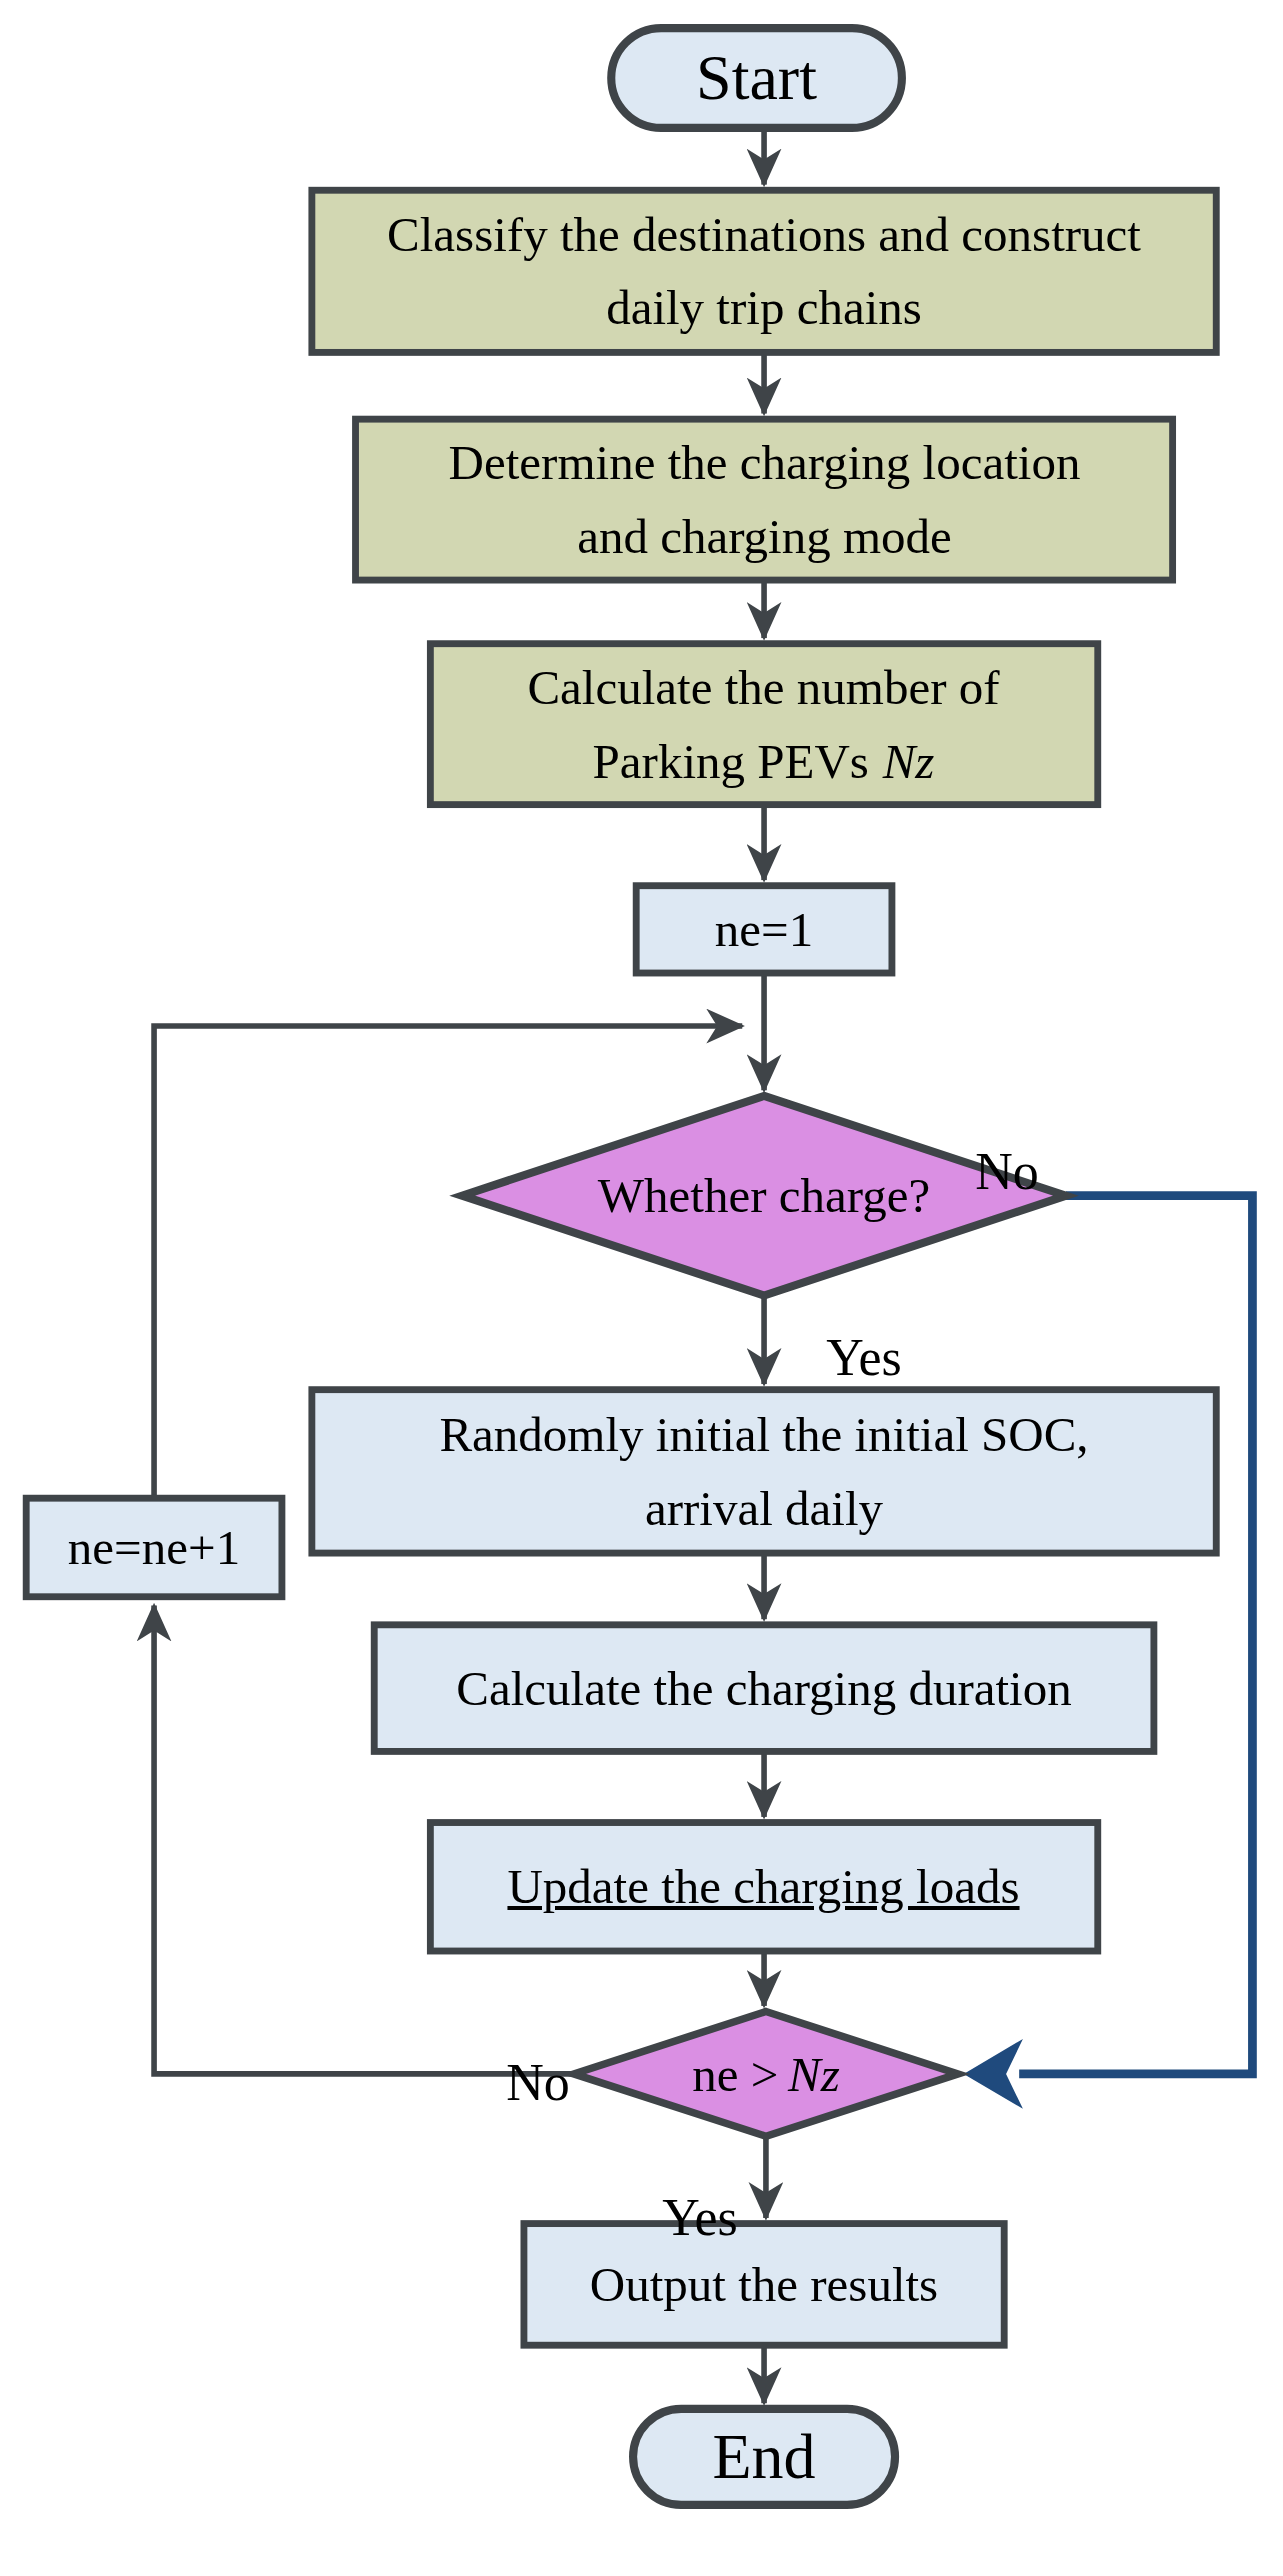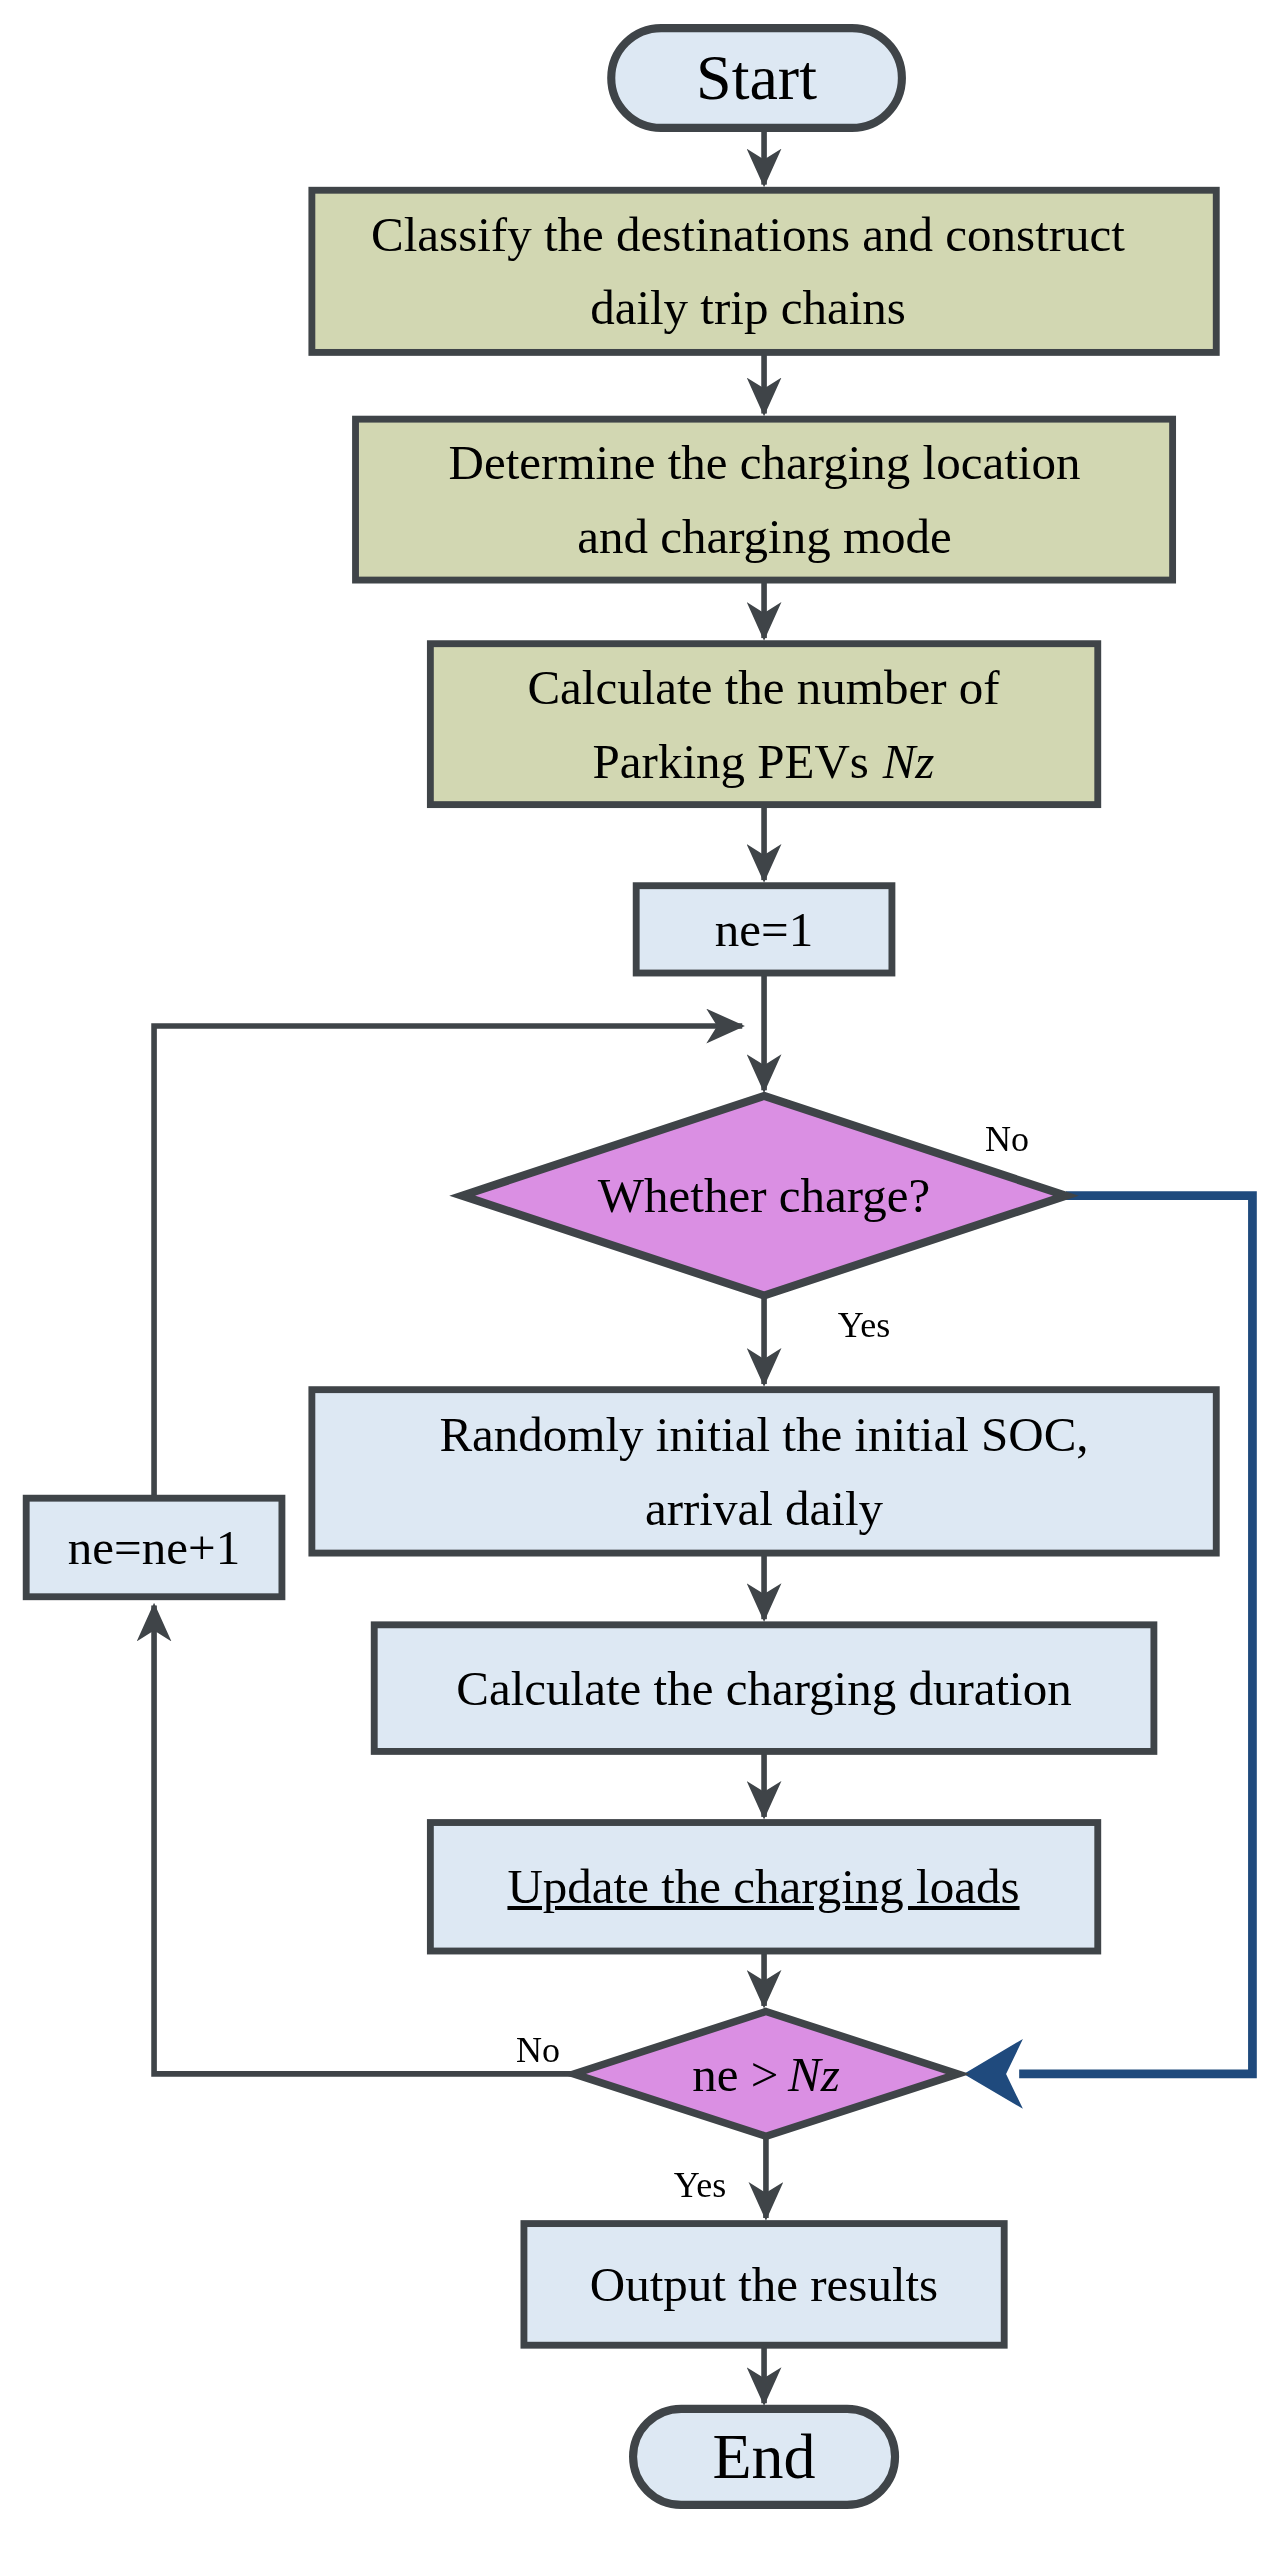--- a/index.html
+++ b/index.html
@@ -31,24 +31,25 @@
     font-size: 49px;
     line-height: 1.5;
     white-space: nowrap;
     pointer-events: none;
   }
   .lbl .stack { display: block; }
   .terminal { font-size: 64px; }
   .edge-label {
     position: absolute;
     transform: translate(-50%, -50%);
-    font-size: 36px;
+    font-size: 52px;
     color: #000000;
     white-space: nowrap;
     pointer-events: none;
+    margin-top: 32px;
   }
   .var-italic {
     font-style: italic;
     margin-left: 0.28em;
   }
   .var-italic-tight {
     font-style: italic;
     margin-left: 0.20em;
   }
 </style>
@@ -105,21 +106,21 @@
 
     <rect x="42" y="2402" width="410" height="158" stroke="#3f4448" stroke-width="11" fill="#dde8f3"></rect>
 
     <rect x="840" y="3565" width="770" height="195" stroke="#3f4448" stroke-width="11" fill="#dde8f3"></rect>
 
     <rect x="1015" y="3862" width="420" height="154" rx="77" ry="77" stroke="#3f4448" stroke-width="13" fill="#dde8f3"></rect>
   </svg>
 
   <div class="lbl terminal" style="left:611px; top:28px; width:291px; height:100px;">Start</div>
 
-  <div class="lbl" style="left:296px; top:190px; width:904px; height:162px;justify-content:center;">
+  <div class="lbl" style="left:312px; top:190px; width:904px; height:162px;justify-content:center;">
     <span class="stack">
       <span>Classify the destinations and construct</span><br>
       <span>daily trip chains</span>
     </span>
   </div>
 
   <div class="lbl" style="left:356px; top:419px; width:817px; height:161px;">
     <span class="stack">
       <span>Determine the charging location</span><br>
       <span>and charging mode</span>

